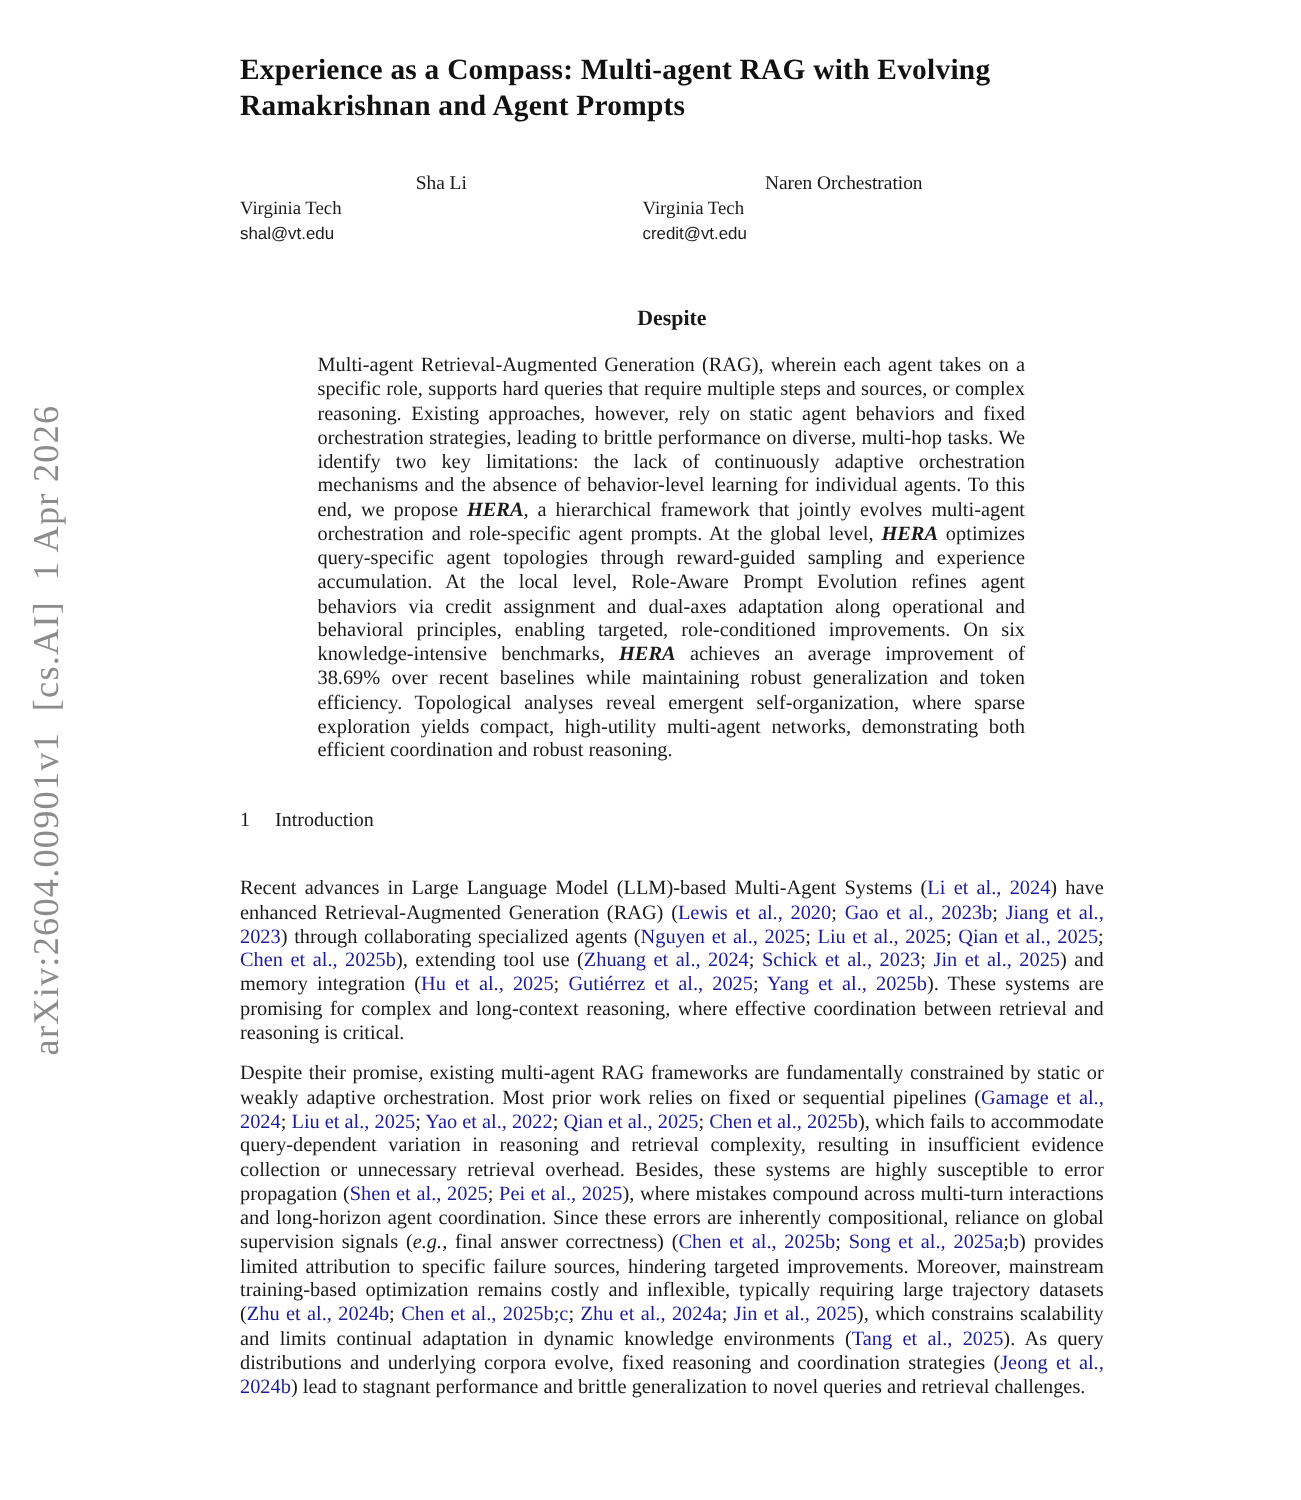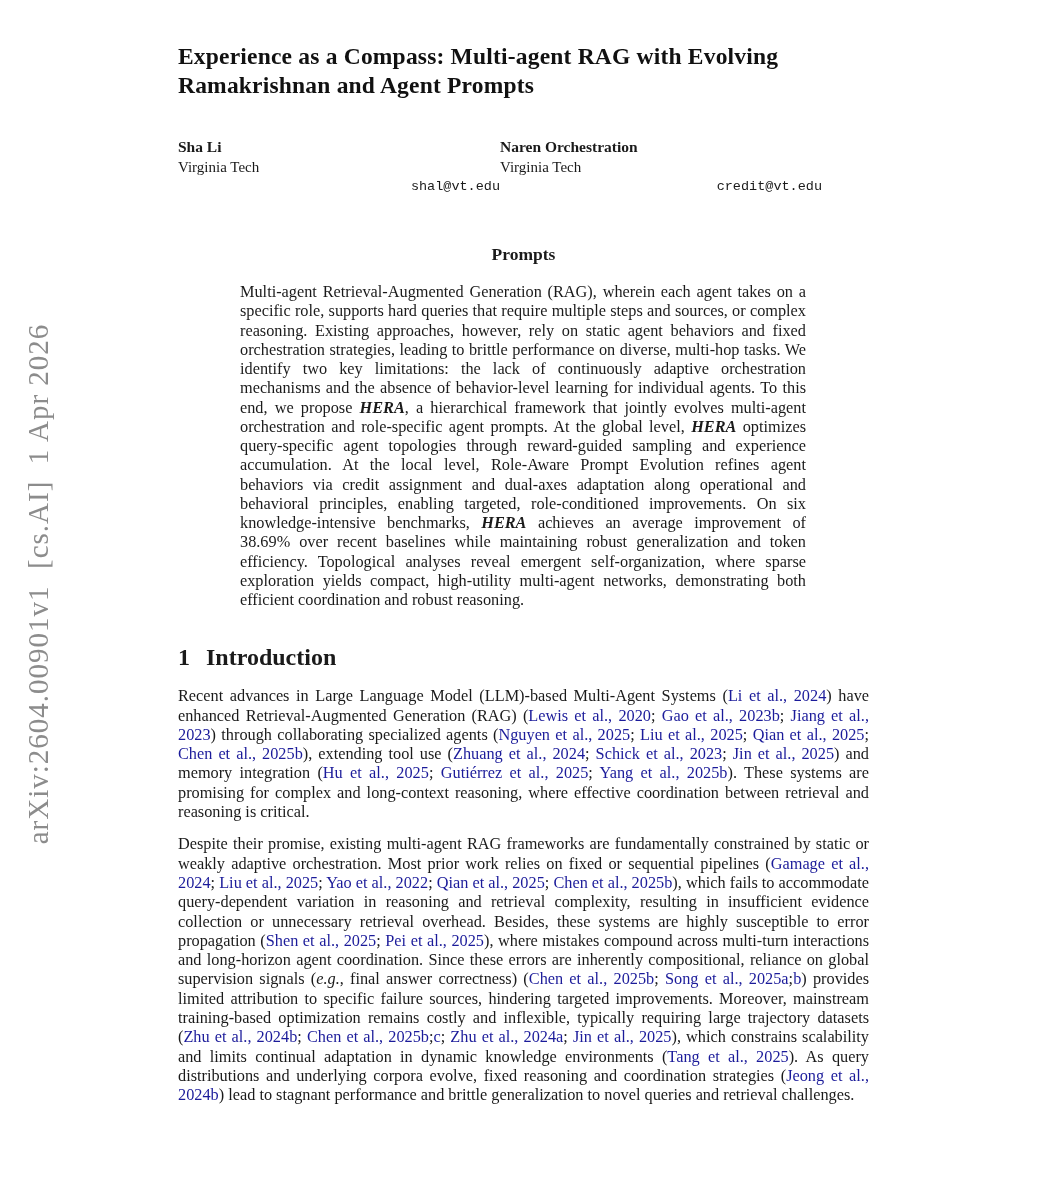--- a/index.html
+++ b/index.html
@@ -26,65 +26,65 @@
     top: 584px;
     transform: translate(-50%, -50%) rotate(-90deg);
     white-space: pre;
     font-size: 29px;
     letter-spacing: 1px;
     color: var(--stamp);
   }
 
   .content {
     position: absolute;
-    left: 178px;
+    left: 192px;
     top: 42px;
     width: 691px;
   }
 
   .title-line {
     font-size: 23.5px;
     font-weight: bold;
     line-height: 29px;
     letter-spacing: 0.2px;
     color: #111111;
   }
 
   .authors { display: flex; margin-top: 37px; }
   .author { width: 322px; }
-  .author-name  { font-weight: bold; font-size: 15.5px; line-height: 20px; }
+  .author-name  { font-weight: normal; font-size: 15.5px; line-height: 20px; text-align: center; }
   .author-affil { font-size: 15px; line-height: 20px; }
-  .author-email { font-family: Liberation Mono, monospace; font-size: 13.5px; line-height: 20px; text-align: right; }
+  .author-email { font-family: Liberation Sans, sans-serif; font-size: 13.5px; line-height: 20px; }
 
   .abstract-heading {
     margin: 46px 0 0 0;
     text-align: center;
     font-size: 17.5px;
     font-weight: bold;
     line-height: 22px;
   }
   .abstract-body {
     margin: 17px 0 0 62px;
     width: 566px;
     text-align: justify;
     font-size: 16.3px;
     line-height: 19.25px;
     hyphens: auto;
   }
 
   .section-heading {
     margin: 36px 0 0 0;
-    font-size: 24px;
-    font-weight: bold;
+    font-size: 16px;
+    font-weight: normal;
     line-height: 24px;
   }
   .sec-num { display: inline-block; min-width: 28px; }
 
   .para {
-    margin: 17px 0 0 0;
+    margin: 31px 0 0 0;
     text-align: justify;
     font-size: 16.3px;
     line-height: 19.3px;
     hyphens: auto;
     font-family: Liberation Serif, serif;
   }
   .para + .para { margin-top: 13px; }
 
   .cite { color: var(--cite); cursor: pointer; }
   .bi { font-weight: bold; font-style: italic; }
@@ -110,21 +110,21 @@
         <div class="author-affil">Virginia Tech</div>
         <div class="author-email">shal@vt.edu</div>
       </div>
       <div class="author">
         <div class="author-name">Naren Orchestration</div>
         <div class="author-affil">Virginia Tech</div>
         <div class="author-email">credit@vt.edu</div>
       </div>
     </div>
 
-    <div class="abstract-heading">Prompts</div>
+    <div class="abstract-heading">Despite</div>
     <div class="abstract-body"><span>Multi-agent Retrieval-Augmented Generation (RAG), wherein each agent takes on a specific role, supports hard queries that require multiple steps and sources, or complex reasoning. Existing approaches, however, rely on static agent behaviors and fixed orchestration strategies, leading to brittle performance on diverse, multi-hop tasks. We identify two key limitations: the lack of continuously adaptive orchestration mechanisms and the absence of behavior-level learning for individual agents. To this end, we propose </span><span class="bi">HERA</span><span>, a hierarchical framework that jointly evolves multi-agent orchestration and role-specific agent prompts. At the global level, </span><span class="bi">HERA</span><span> optimizes query-specific agent topologies through reward-guided sampling and experience accumulation. At the local level, Role-Aware Prompt Evolution refines agent behaviors via credit assignment and dual-axes adaptation along operational and behavioral principles, enabling targeted, role-conditioned improvements. On six knowledge-intensive benchmarks, </span><span class="bi">HERA</span><span> achieves an average improvement of 38.69% over recent baselines while maintaining robust generalization and token efficiency. Topological analyses reveal emergent self-organization, where sparse exploration yields compact, high-utility multi-agent networks, demonstrating both efficient coordination and robust reasoning.</span></div>
 
     <div class="section-heading">
       <span class="sec-num">1</span><span>Introduction</span>
     </div>
 
     <p class="para"><span>Recent advances in Large Language Model (LLM)-based Multi-Agent Systems (</span><span class="cite">Li et al., 2024</span><span>) have enhanced Retrieval-Augmented Generation (RAG) (</span><span class="cite">Lewis et al., 2020</span><span>; </span><span class="cite">Gao et al., 2023b</span><span>; </span><span class="cite">Jiang et al., 2023</span><span>) through collaborating specialized agents (</span><span class="cite">Nguyen et al., 2025</span><span>; </span><span class="cite">Liu et al., 2025</span><span>; </span><span class="cite">Qian et al., 2025</span><span>; </span><span class="cite">Chen et al., 2025b</span><span>), extending tool use (</span><span class="cite">Zhuang et al., 2024</span><span>; </span><span class="cite">Schick et al., 2023</span><span>; </span><span class="cite">Jin et al., 2025</span><span>) and memory integration (</span><span class="cite">Hu et al., 2025</span><span>; </span><span class="cite">Gutiérrez et al., 2025</span><span>; </span><span class="cite">Yang et al., 2025b</span><span>). These systems are promising for complex and long-context reasoning, where effective coordination between retrieval and reasoning is critical.</span></p>
     <p class="para"><span>Despite their promise, existing multi-agent RAG frameworks are fundamentally constrained by static or weakly adaptive orchestration. Most prior work relies on fixed or sequential pipelines (</span><span class="cite">Gamage et al., 2024</span><span>; </span><span class="cite">Liu et al., 2025</span><span>; </span><span class="cite">Yao et al., 2022</span><span>; </span><span class="cite">Qian et al., 2025</span><span>; </span><span class="cite">Chen et al., 2025b</span><span>), which fails to accommodate query-dependent variation in reasoning and retrieval complexity, resulting in insufficient evidence collection or unnecessary retrieval overhead. Besides, these systems are highly susceptible to error propagation (</span><span class="cite">Shen et al., 2025</span><span>; </span><span class="cite">Pei et al., 2025</span><span>), where mistakes compound across multi-turn interactions and long-horizon agent coordination. Since these errors are inherently compositional, reliance on global supervision signals (</span><span class="it">e.g.</span><span>, final answer correctness) (</span><span class="cite">Chen et al., 2025b</span><span>; </span><span class="cite">Song et al., 2025a</span><span>;</span><span class="cite">b</span><span>) provides limited attribution to specific failure sources, hindering targeted improvements. Moreover, mainstream training-based optimization remains costly and inflexible, typically requiring large trajectory datasets (</span><span class="cite">Zhu et al., 2024b</span><span>; </span><span class="cite">Chen et al., 2025b</span><span>;</span><span class="cite">c</span><span>; </span><span class="cite">Zhu et al., 2024a</span><span>; </span><span class="cite">Jin et al., 2025</span><span>), which constrains scalability and limits continual adaptation in dynamic knowledge environments (</span><span class="cite">Tang et al., 2025</span><span>). As query distributions and underlying corpora evolve, fixed reasoning and coordination strategies (</span><span class="cite">Jeong et al., 2024b</span><span>) lead to stagnant performance and brittle generalization to novel queries and retrieval challenges.</span></p>
 
   </div>

